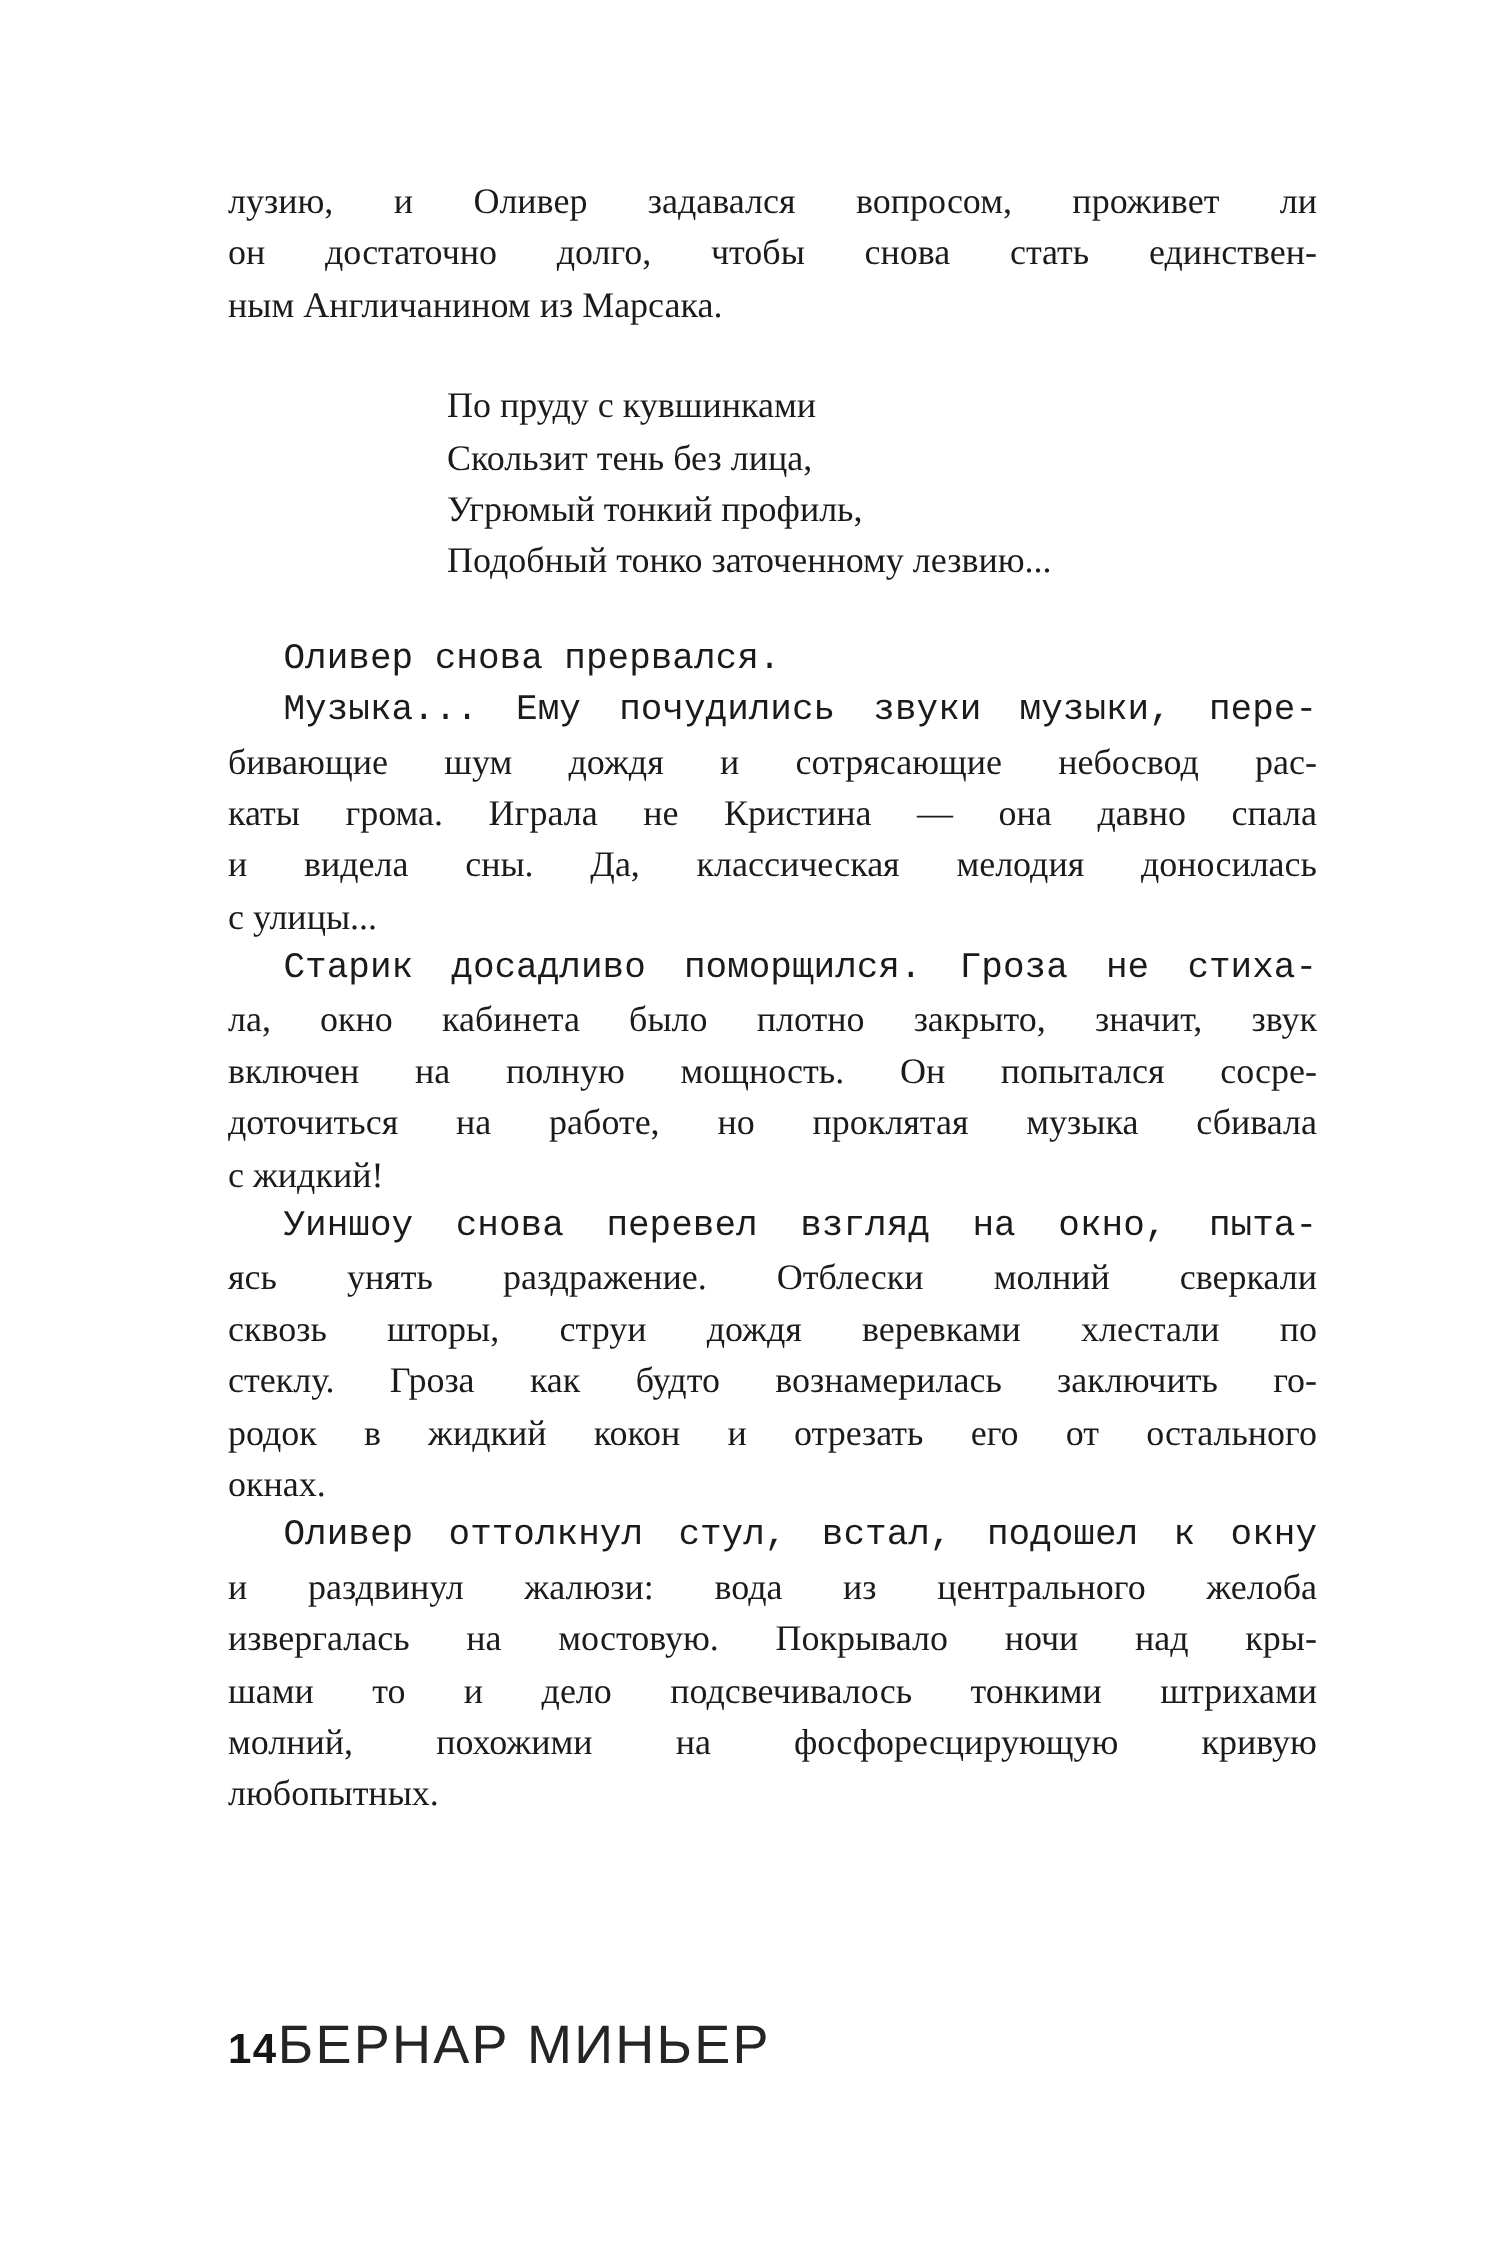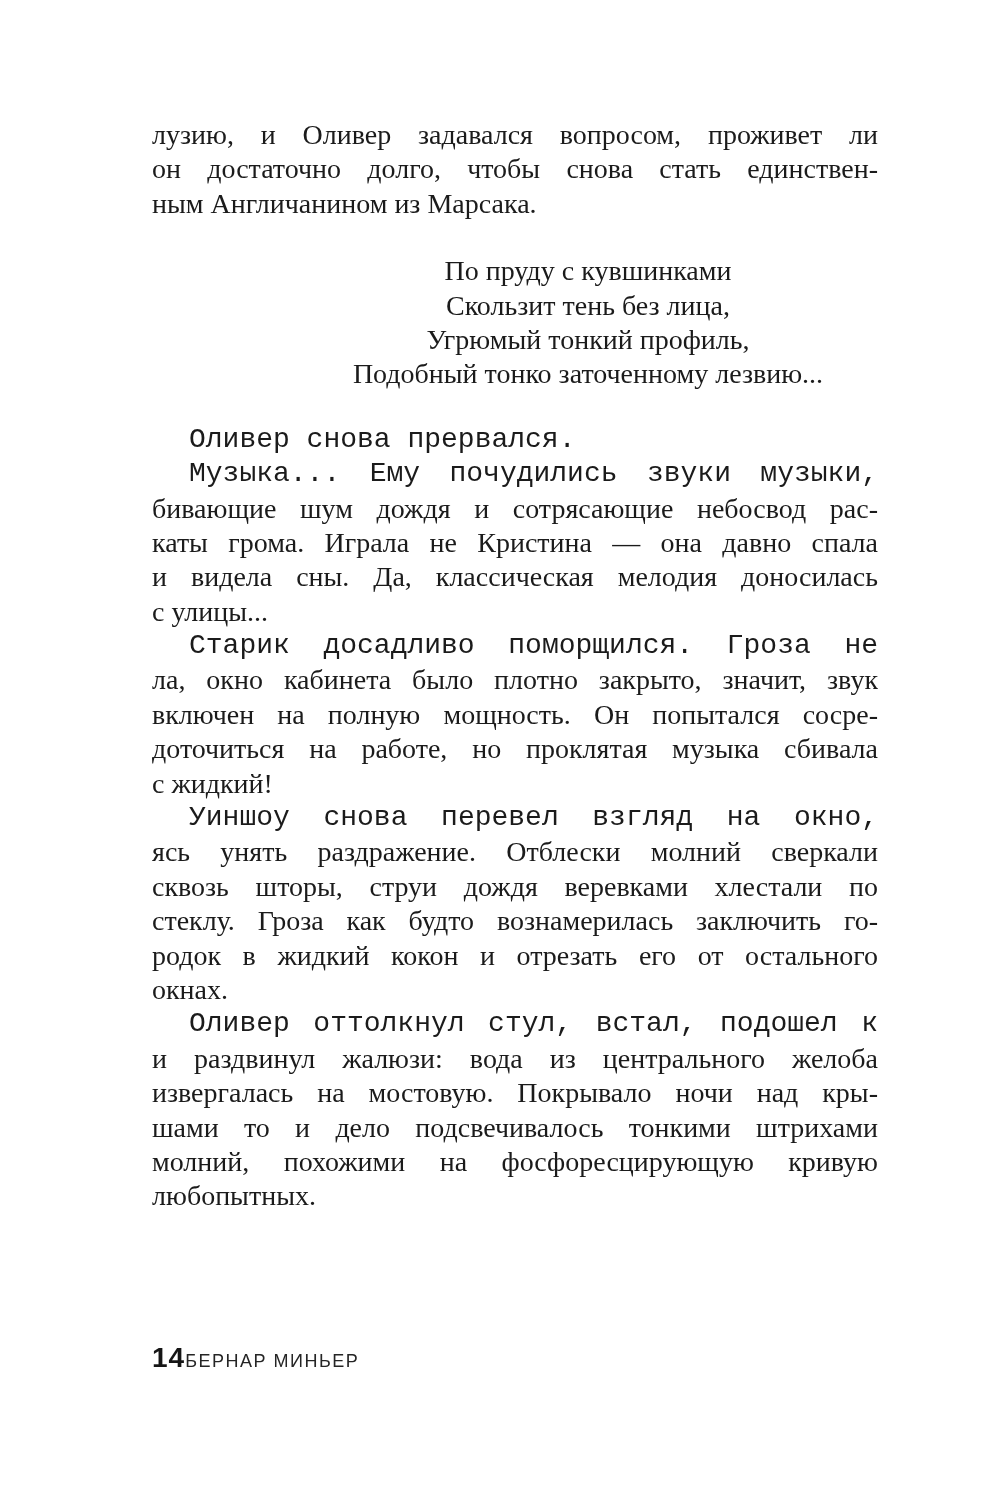--- a/index.html
+++ b/index.html
@@ -13,21 +13,21 @@
     height: 1496px;
     background: #ffffff;
     overflow: hidden;
   }
   .textblock {
     position: absolute;
     left: 152px;
     top: 118px;
     width: 726px;
     font-family: "Liberation Serif", serif;
-    font-size: 28px;
+    font-size: 24px;
     line-height: 34.4px;
     color: #1b1b1b;
   }
   .para { margin: 0; }
   .line {
     text-align: justify;
     text-align-last: justify;
     height: 34.4px;
     overflow: hidden;
   }
@@ -36,40 +36,40 @@
     text-align-last: left;
   }
   .line.first-indent {
     text-indent: 37px;
     font-family: Liberation Mono, monospace;
   }
   .verse {
     margin: 33px 0 31px 131px;
   }
   .verse .vline {
-    text-align: center;
+    text-align: left;
     height: 34.4px;
     margin-left: 15px;
   }
   .footer {
     position: absolute;
     left: 152px;
     top: 1342px;
     display: flex;
     align-items: baseline;
     font-family: "Liberation Sans", sans-serif;
   }
   .pagenum {
     font-size: 28px;
     font-weight: 700;
     color: #151515;
     letter-spacing: 1px;
   }
   .author {
-    font-size: 18px;
+    font-size: 36px;
     font-weight: 400;
     color: #252525;
     letter-spacing: 1.5px;
   }
 </style>
 </head>
 <body>
 
 <div class="page">
 

